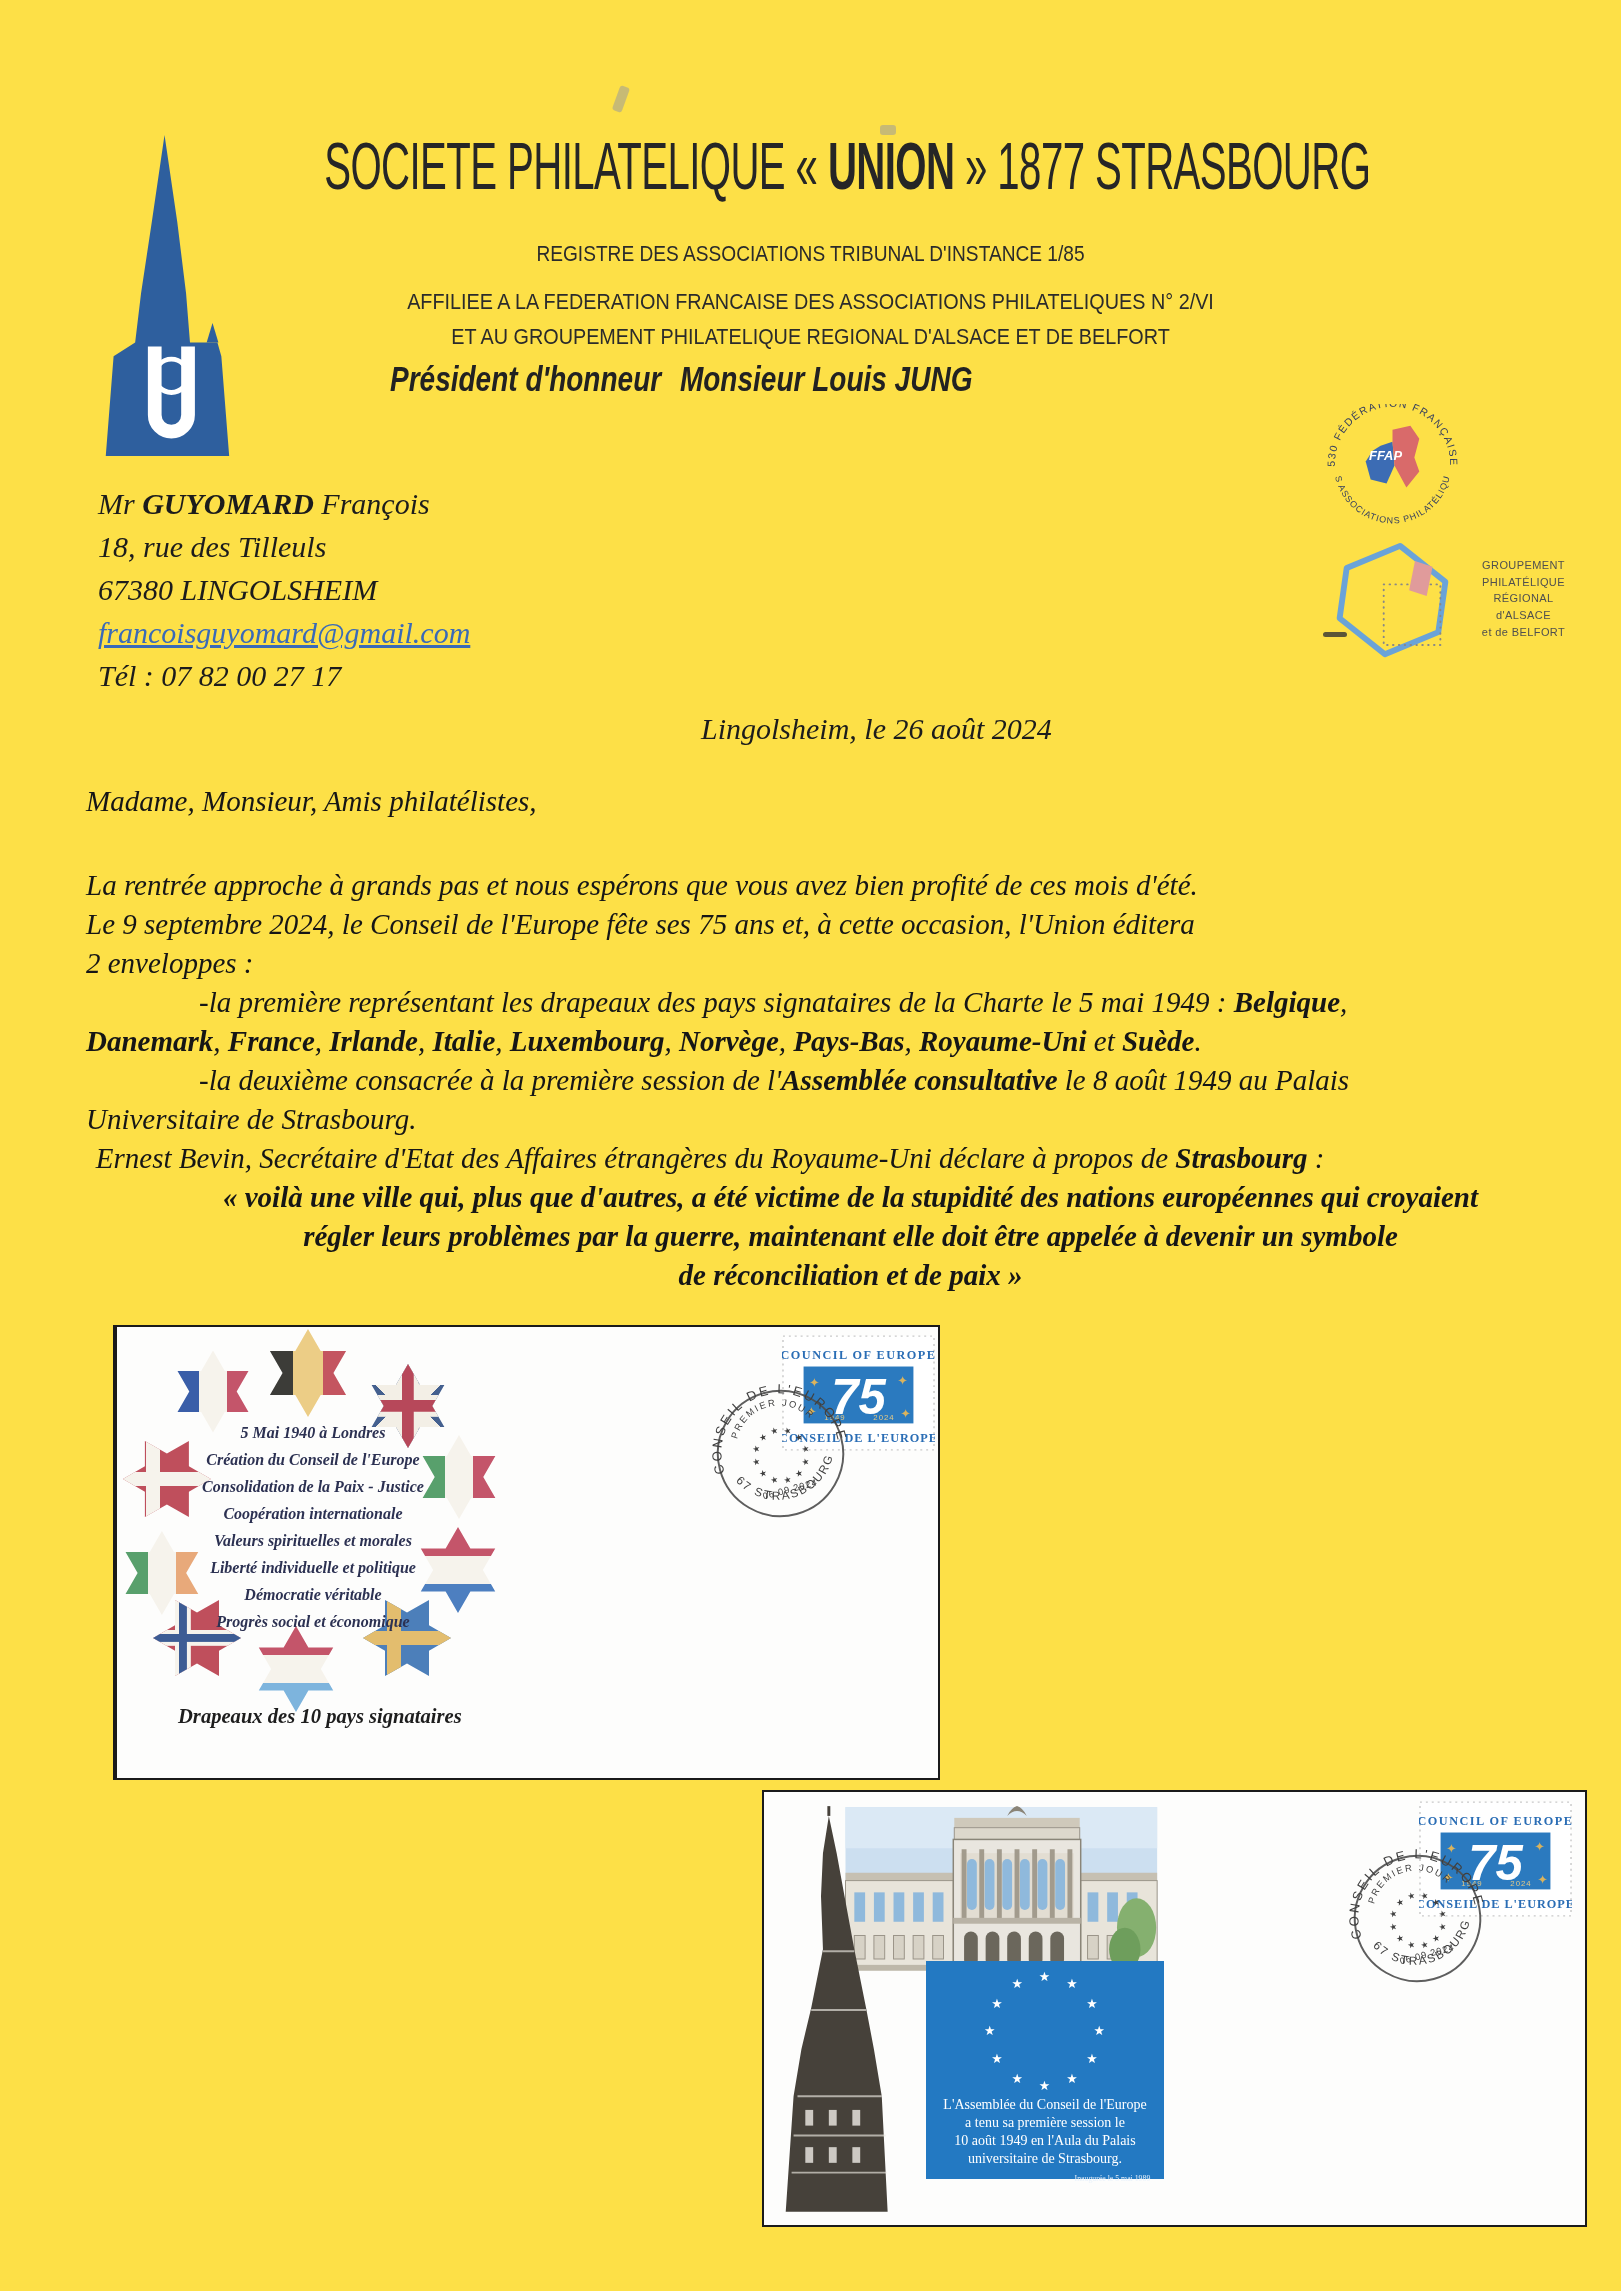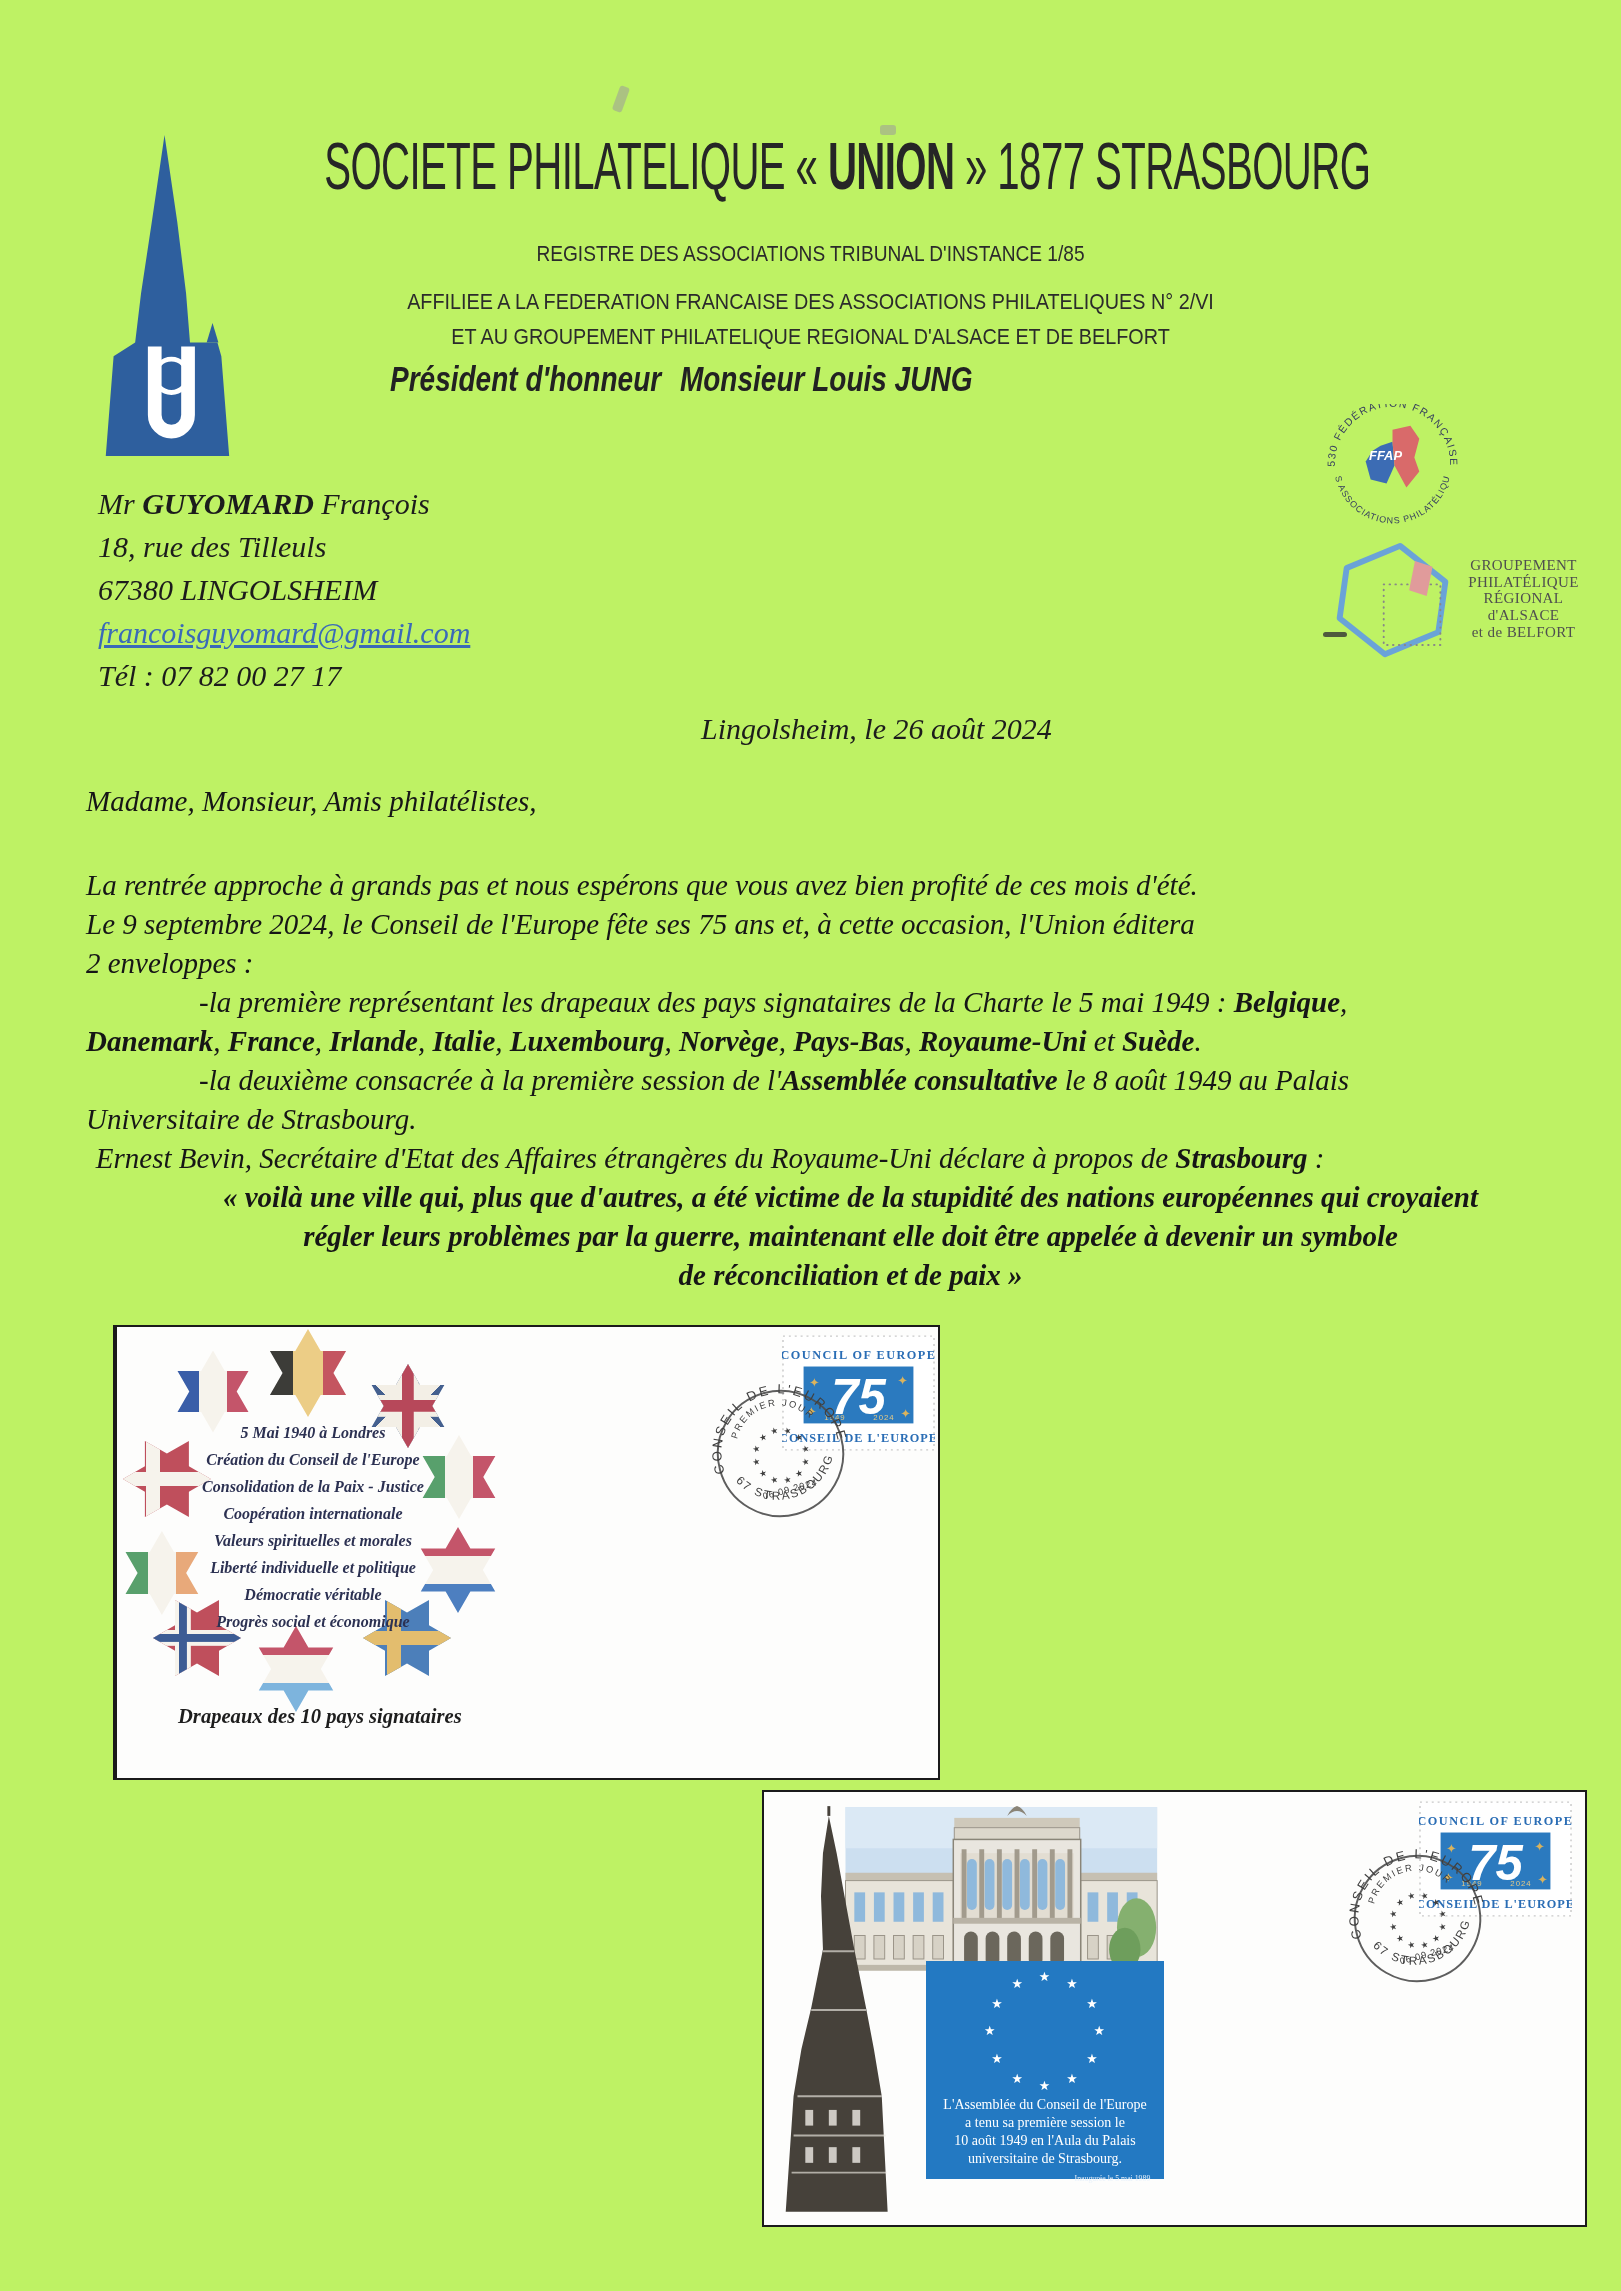--- a/index.html
+++ b/index.html
@@ -1,16 +1,16 @@
 <!DOCTYPE html>
 <html><head>
 <meta charset="utf-8">
 <style>
   html,body{margin:0;padding:0;background:#ffffff;}
-  .page{position:relative;width:1621px;height:2292px;background:#bef264;overflow:hidden;
+  .page{position:relative;width:1621px;height:2292px;background:#fde047;overflow:hidden;
         font-family:"Liberation Serif",serif;color:#191919;}
 
   
   .title{position:absolute;left:0;right:0;top:127px;text-align:center;white-space:nowrap;
          font-family:"Liberation Sans",sans-serif;font-size:67px;letter-spacing:-1px;color:#262626;
          transform:scaleX(.60);transform-origin:50% 50%;}
   .title .b{font-weight:bold;}
   .registre{position:absolute;left:0;right:0;top:241px;text-align:center;white-space:nowrap;
          font-family:"Liberation Sans",sans-serif;font-size:22.5px;color:#2b2b2b;
          transform:scaleX(.85);transform-origin:50% 50%;}
@@ -75,21 +75,21 @@
   .stamp{position:absolute;z-index:2;}
   .postmark{position:absolute;z-index:3;transform:rotate(-15deg);}
 
   
   .panel{position:absolute;left:162px;top:169px;width:238px;height:218px;background:#2379c2;}
   .panel-text{position:absolute;left:0;top:135px;width:100%;text-align:center;color:#fff;
               font-size:14px;line-height:18px;font-family:"Liberation Serif",serif;}
   .panel-small{font-size:7.8px;text-align:right;padding-right:13.7px;margin-top:2px;color:#e8f1fa;}
 
   .gprab-text{position:absolute;left:1462px;top:557px;width:123px;text-align:center;
-              font-family:Liberation Serif, serif;font-size:15px;line-height:16.7px;color:#4f4f4f;letter-spacing:0.4px;}
+              font-family:Liberation Sans, sans-serif;font-size:11px;line-height:16.7px;color:#4f4f4f;letter-spacing:0.4px;}
 
   .artifact{position:absolute;background:#9a9a9a;opacity:.55;border-radius:2.9px;}
 </style>
 </head>
 <body>
 
 <div class="page">
 
   <svg style="position:absolute;left:90px;top:129px;" width="152" height="333" viewBox="0 0 155 340">
     <path fill="#2e5f9e" d="M76,6 L89,95 L98,168 L102,218 L130,218 L134,232 L142,334 L16,334 L24,232 L46,218 L52,168 L63,95 Z"></path>

